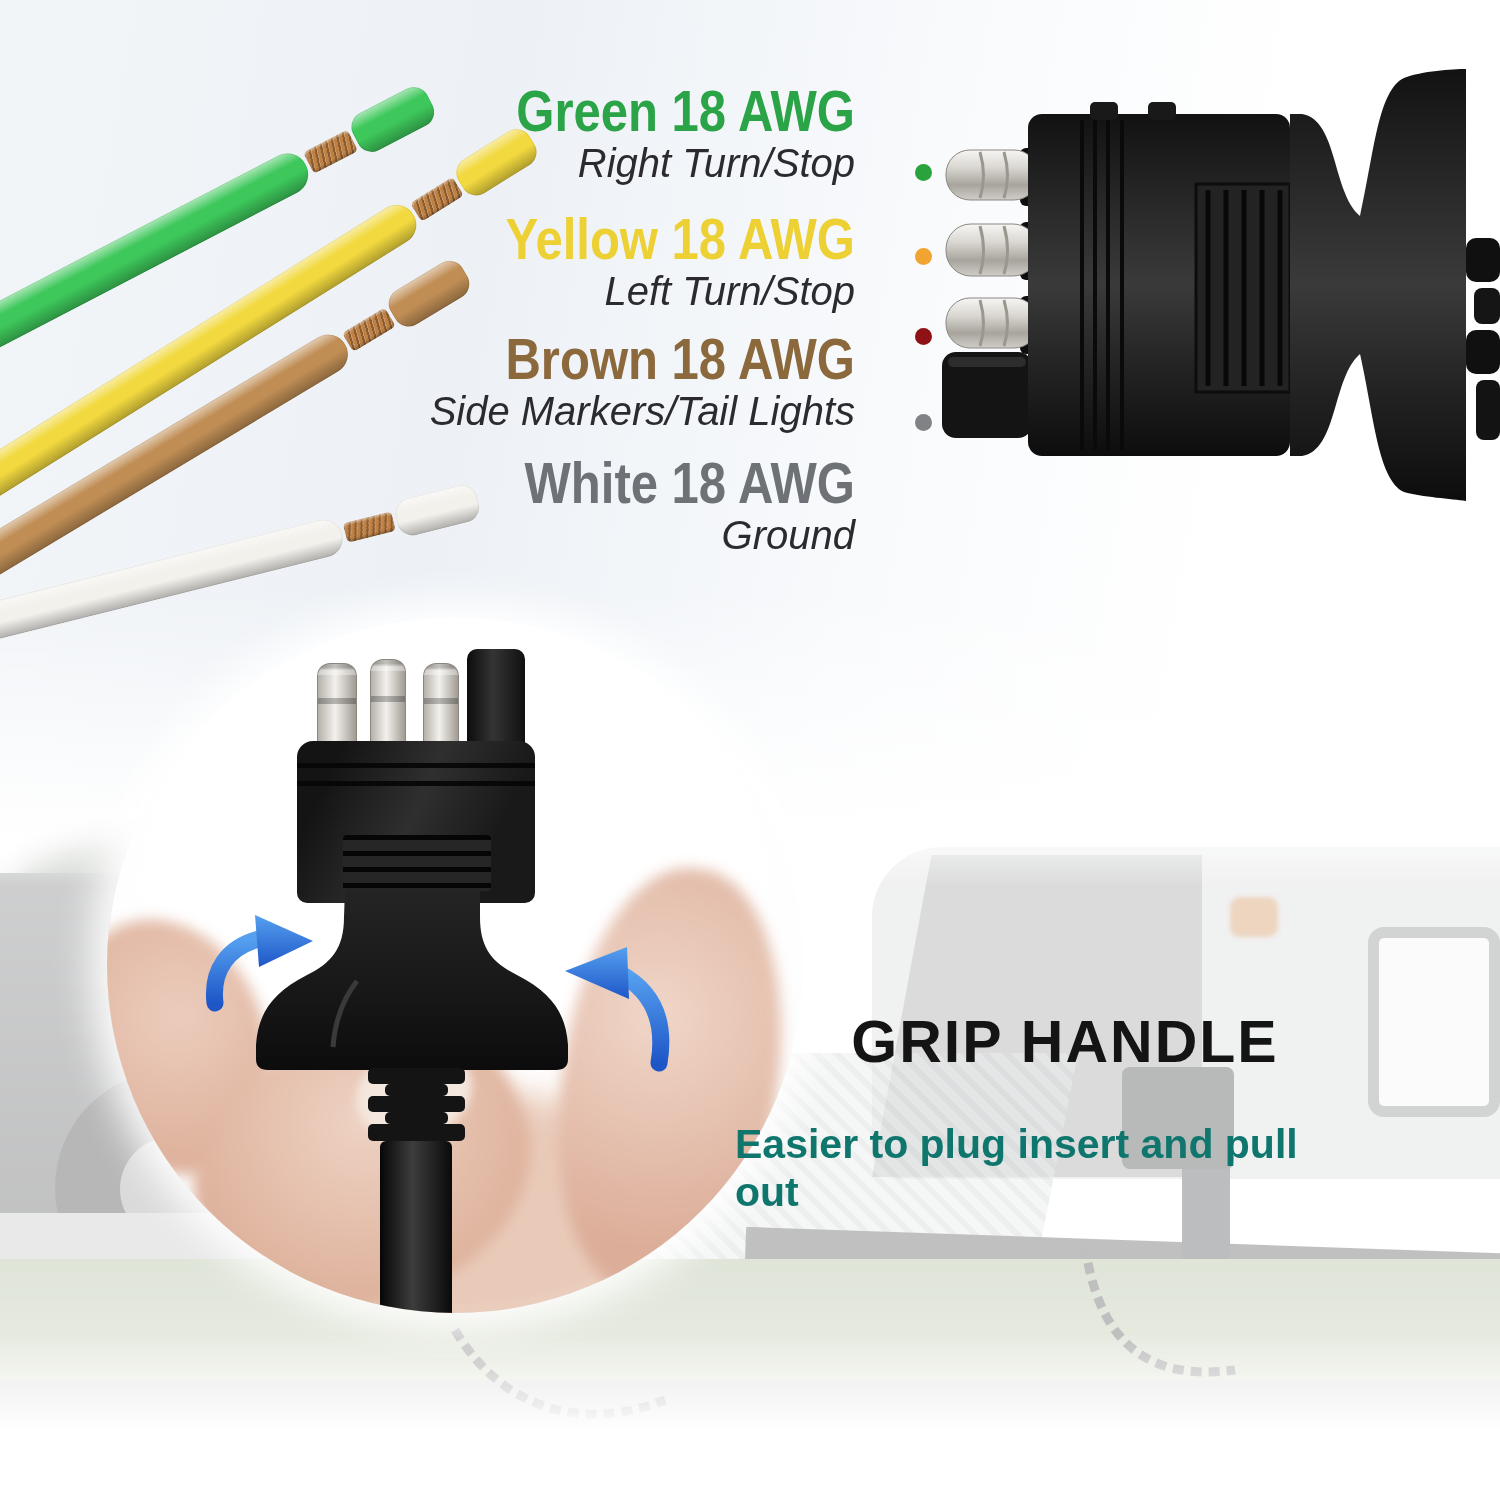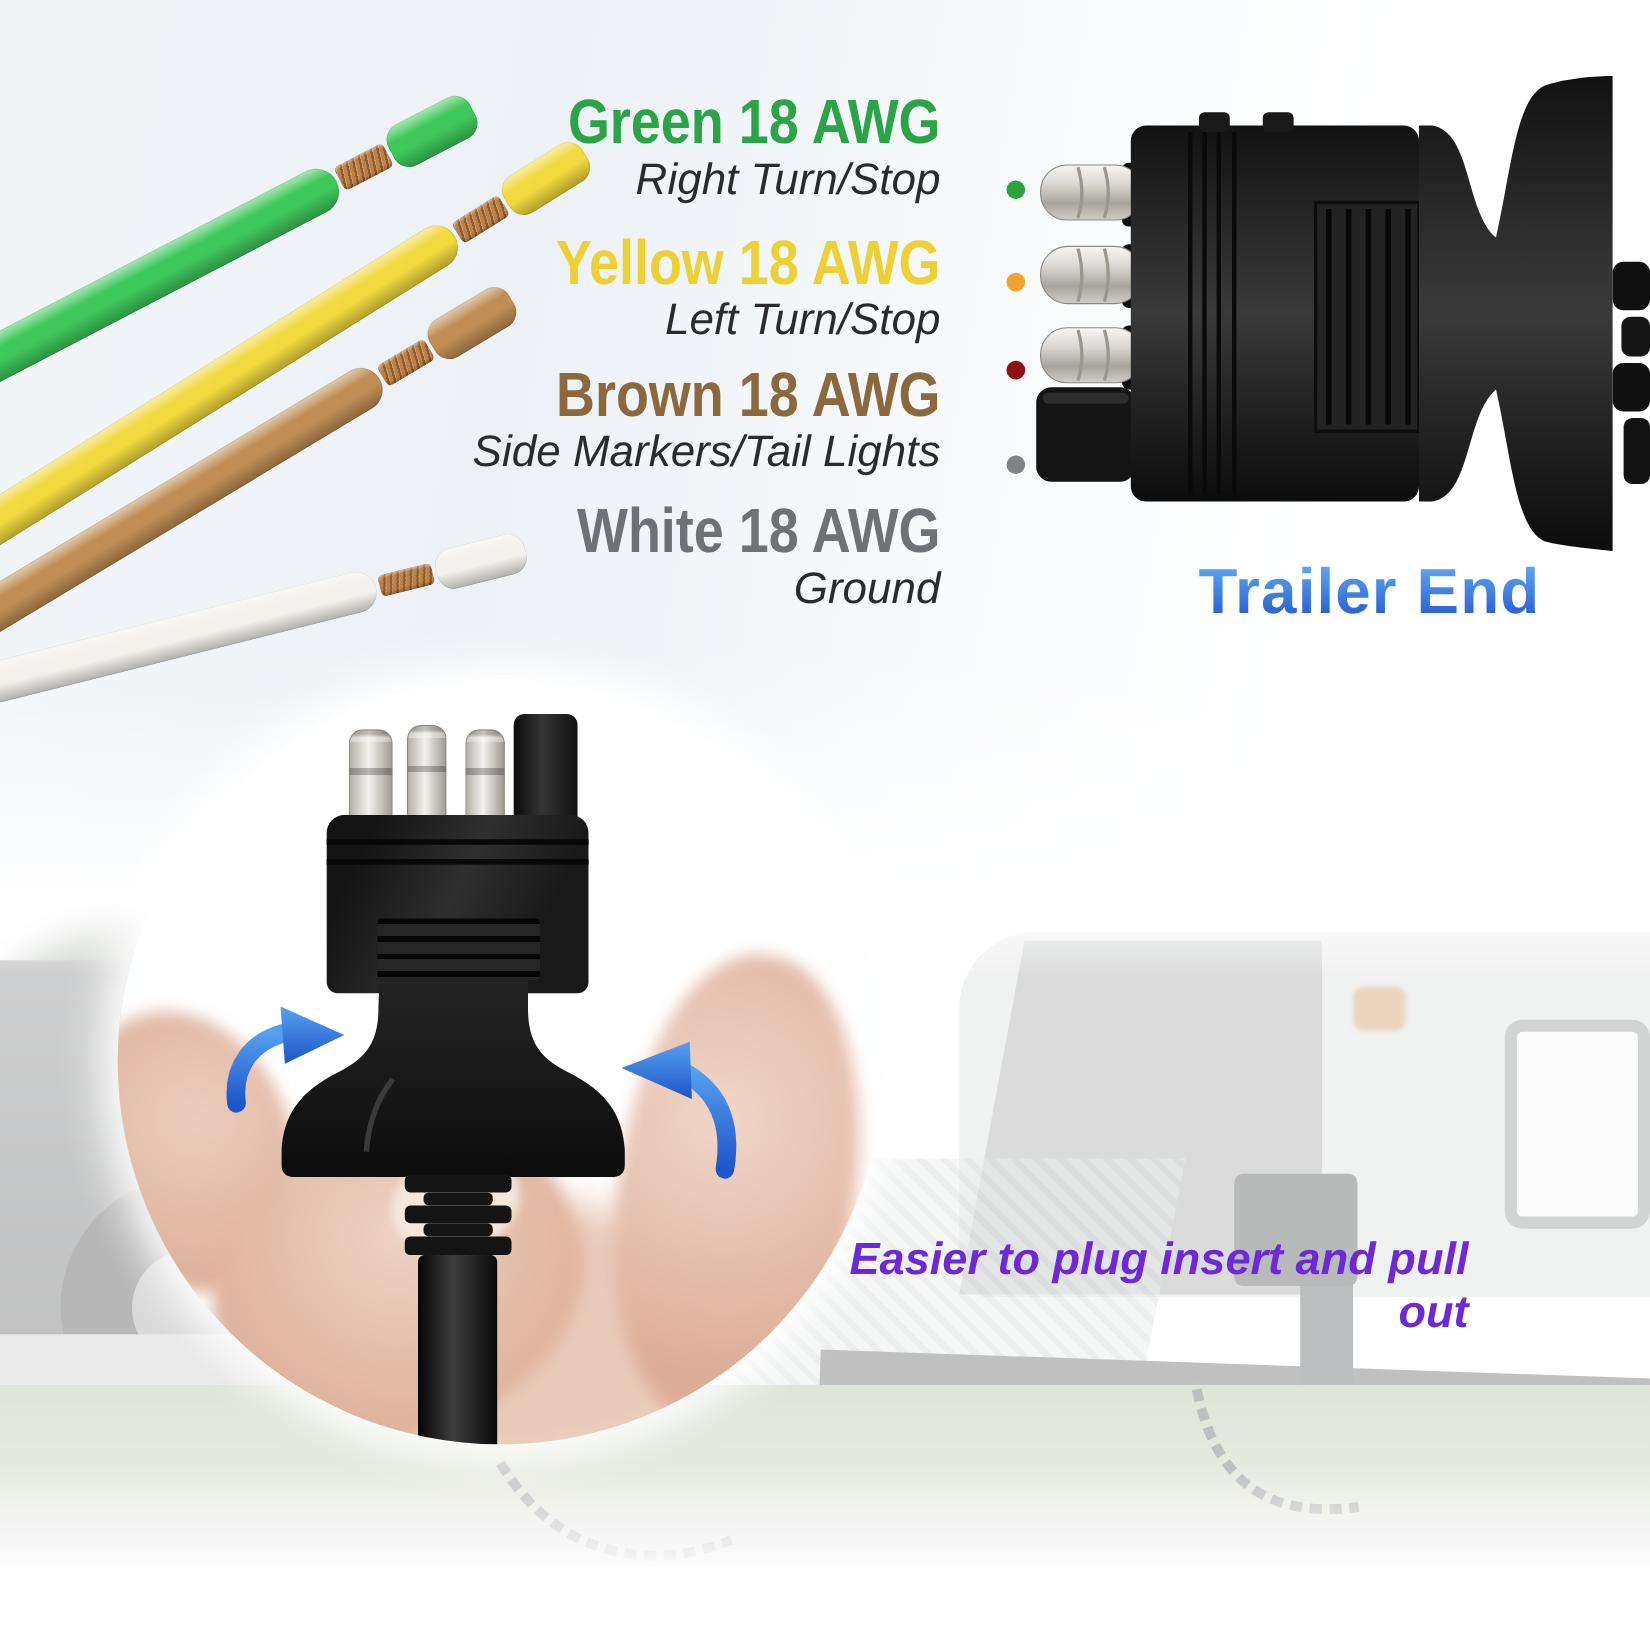--- a/index.html
+++ b/index.html
@@ -122,21 +122,21 @@
   .vc-ribn2{left:278px;top:495px;width:63px;height:12px;}
   .vc-ribw3{left:261px;top:507px;width:97px;height:17px;}
   .vc-cable{left:273px;top:524px;width:72px;height:180px;border-radius:6px 6px 0 0;
     background:linear-gradient(90deg,#060606,#3d3d3d 45%,#0a0a0a);}
   .arrows{left:0;top:0;width:696px;height:696px;}
 
   
   .grip-title{position:absolute;left:765px;top:1008px;width:600px;z-index:5;
     font-size:59px;font-weight:800;letter-spacing:2px;color:#141414;text-align:center;white-space:nowrap;}
   .grip-desc{position:absolute;left:735px;top:1120px;width:600px;z-index:5;
-    font-size:41px;font-weight:700;line-height:48px;color:#6d28d9;text-align:right;font-style:italic;}
+    font-size:41px;font-weight:700;line-height:48px;color:#0f766e;text-align:left;}
 </style>
 </head>
 <body>
 
 <div class="canvas">
 
   <div class="top-bg"></div>
 
   <div class="bg-photo">
     <div class="bgp-trees"></div>
@@ -254,21 +254,20 @@
     <path fill="url(#g-body)" d="M350,56 L362,56 C398,62 392,134 420,158 C434,96 438,32 464,20 C482,13 512,11 526,11
              L526,443 C512,441 482,439 464,434 C438,422 434,358 420,296 C392,320 398,392 362,398 L350,398 Z"></path>
     <g>
       <rect x="526" y="180" width="34" height="44" rx="10" fill="#101010"></rect>
       <rect x="534" y="230" width="26" height="36" rx="8" fill="#151515"></rect>
       <rect x="526" y="272" width="34" height="44" rx="10" fill="#101010"></rect>
       <rect x="536" y="322" width="24" height="60" rx="8" fill="#131313"></rect>
     </g>
   </svg>
 
-  <div class="te-caption">Trailer End</div>
 
   <div class="circle">
     <div class="hand hand-finger-left"></div>
     <div class="hand hand-palm"></div>
     <div class="hand hand-thumb"></div>
     <div class="hand-thumbnail"></div>
     <div class="hand hand-finger-right"></div>
 
     <div class="vc-pin vc-pin1"></div>
     <div class="vc-pin vc-pin2"></div>
@@ -309,17 +308,18 @@
         <path d="M108,386 C104,352 122,330 152,322" fill="none" stroke="url(#abl)" stroke-width="17" stroke-linecap="round"></path>
         <polygon points="148,298 206,324 152,350" fill="url(#abl)"></polygon>
       </g>
       <g>
         <path d="M552,446 C559,404 546,374 512,356" fill="none" stroke="url(#abl)" stroke-width="17" stroke-linecap="round"></path>
         <polygon points="520,330 458,354 522,382" fill="url(#abl)"></polygon>
       </g>
     </svg>
   </div>
 
+  <div class="grip-title">GRIP HANDLE</div>
   <div class="grip-desc">
     <div>Easier to plug insert and pull out</div>
   </div>
 
 </div>
 
 </body></html>

